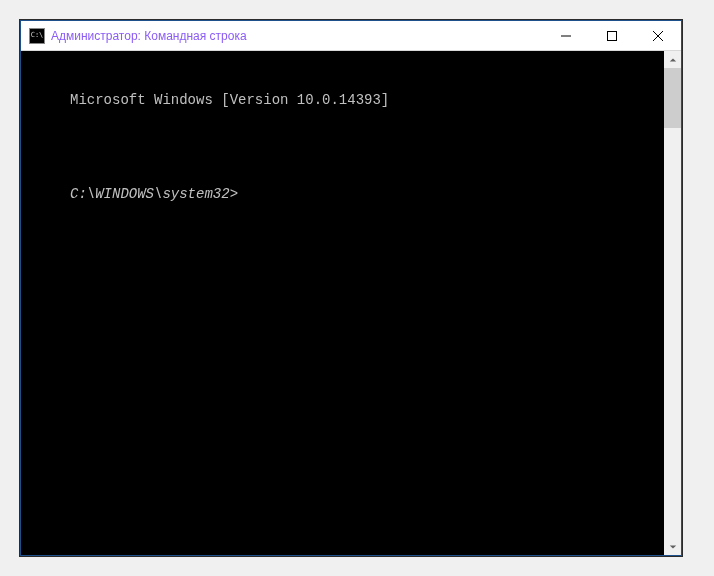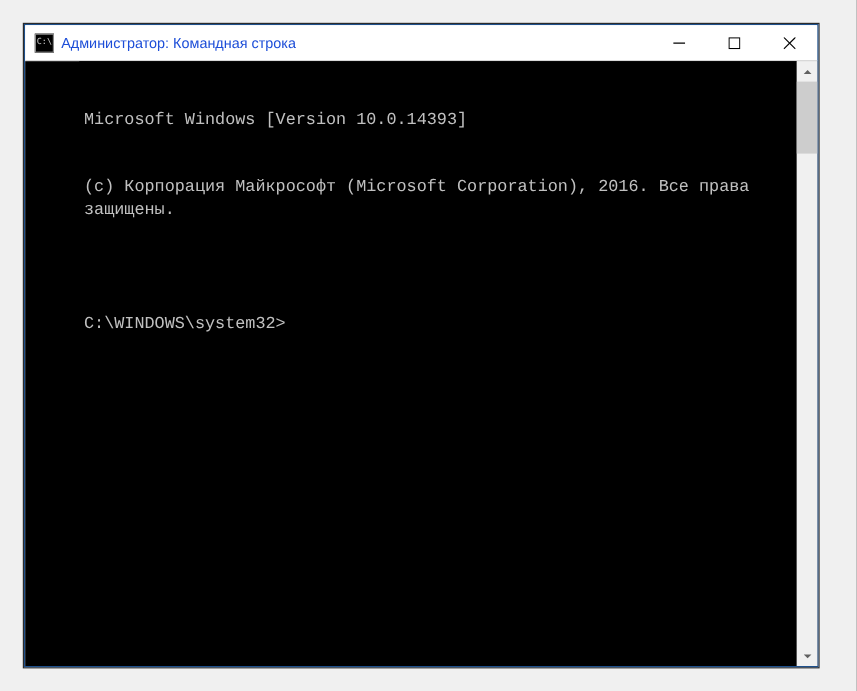--- a/index.html
+++ b/index.html
@@ -42,21 +42,21 @@
     }
     .titlebar-icon-inner {
       font-size: 7px;
       color: #ccc;
       font-family: monospace;
       line-height: 1;
     }
     .titlebar-text {
       margin-left: 6px;
       font-size: 12px;
-      color: #1d4ed8;
+      color: #8b5cf6;
       flex: 1;
     }
     .window-controls {
       display: flex;
       height: 100%;
     }
     .ctrl-btn {
       width: 46px;
       height: 100%;
       display: flex;
@@ -85,20 +85,21 @@
       line-height: 1.35;
       padding: 2px 4px;
       white-space: pre-wrap;
       overflow: hidden;
     }
     .terminal .line {
       display: block;
     }
     .prompt-line {
       display: flex;
+      font-style: italic;
     }
     .scrollbar {
       width: 17px;
       background: #f0f0f0;
       display: flex;
       flex-direction: column;
     }
     .scroll-btn {
       height: 17px;
       background: #f0f0f0;
@@ -150,21 +151,20 @@
         <svg viewBox="0 0 10 10">
             <line x1="0" y1="0" x2="10" y2="10" stroke="currentColor" stroke-width="1"></line>
             <line x1="10" y1="0" x2="0" y2="10" stroke="currentColor" stroke-width="1"></line>
           </svg>
       </button>
     </div>
   </div>
   <div class="terminal-wrapper">
     <div class="terminal">
       <span class="line">Microsoft Windows [Version 10.0.14393]</span>
-      <span class="line">(c) Корпорация Майкрософт (Microsoft Corporation), 2016. Все права защищены.</span>
       <span class="line"></span>
       <span class="prompt-line"><span>C:\WINDOWS\system32&gt;</span></span>
     </div>
     <div class="scrollbar">
       <button class="scroll-btn">
         <svg viewBox="0 0 10 10">
             <path d="M1 7 L5 3 L9 7"></path>
           </svg>
       </button>
       <div class="scroll-track">

